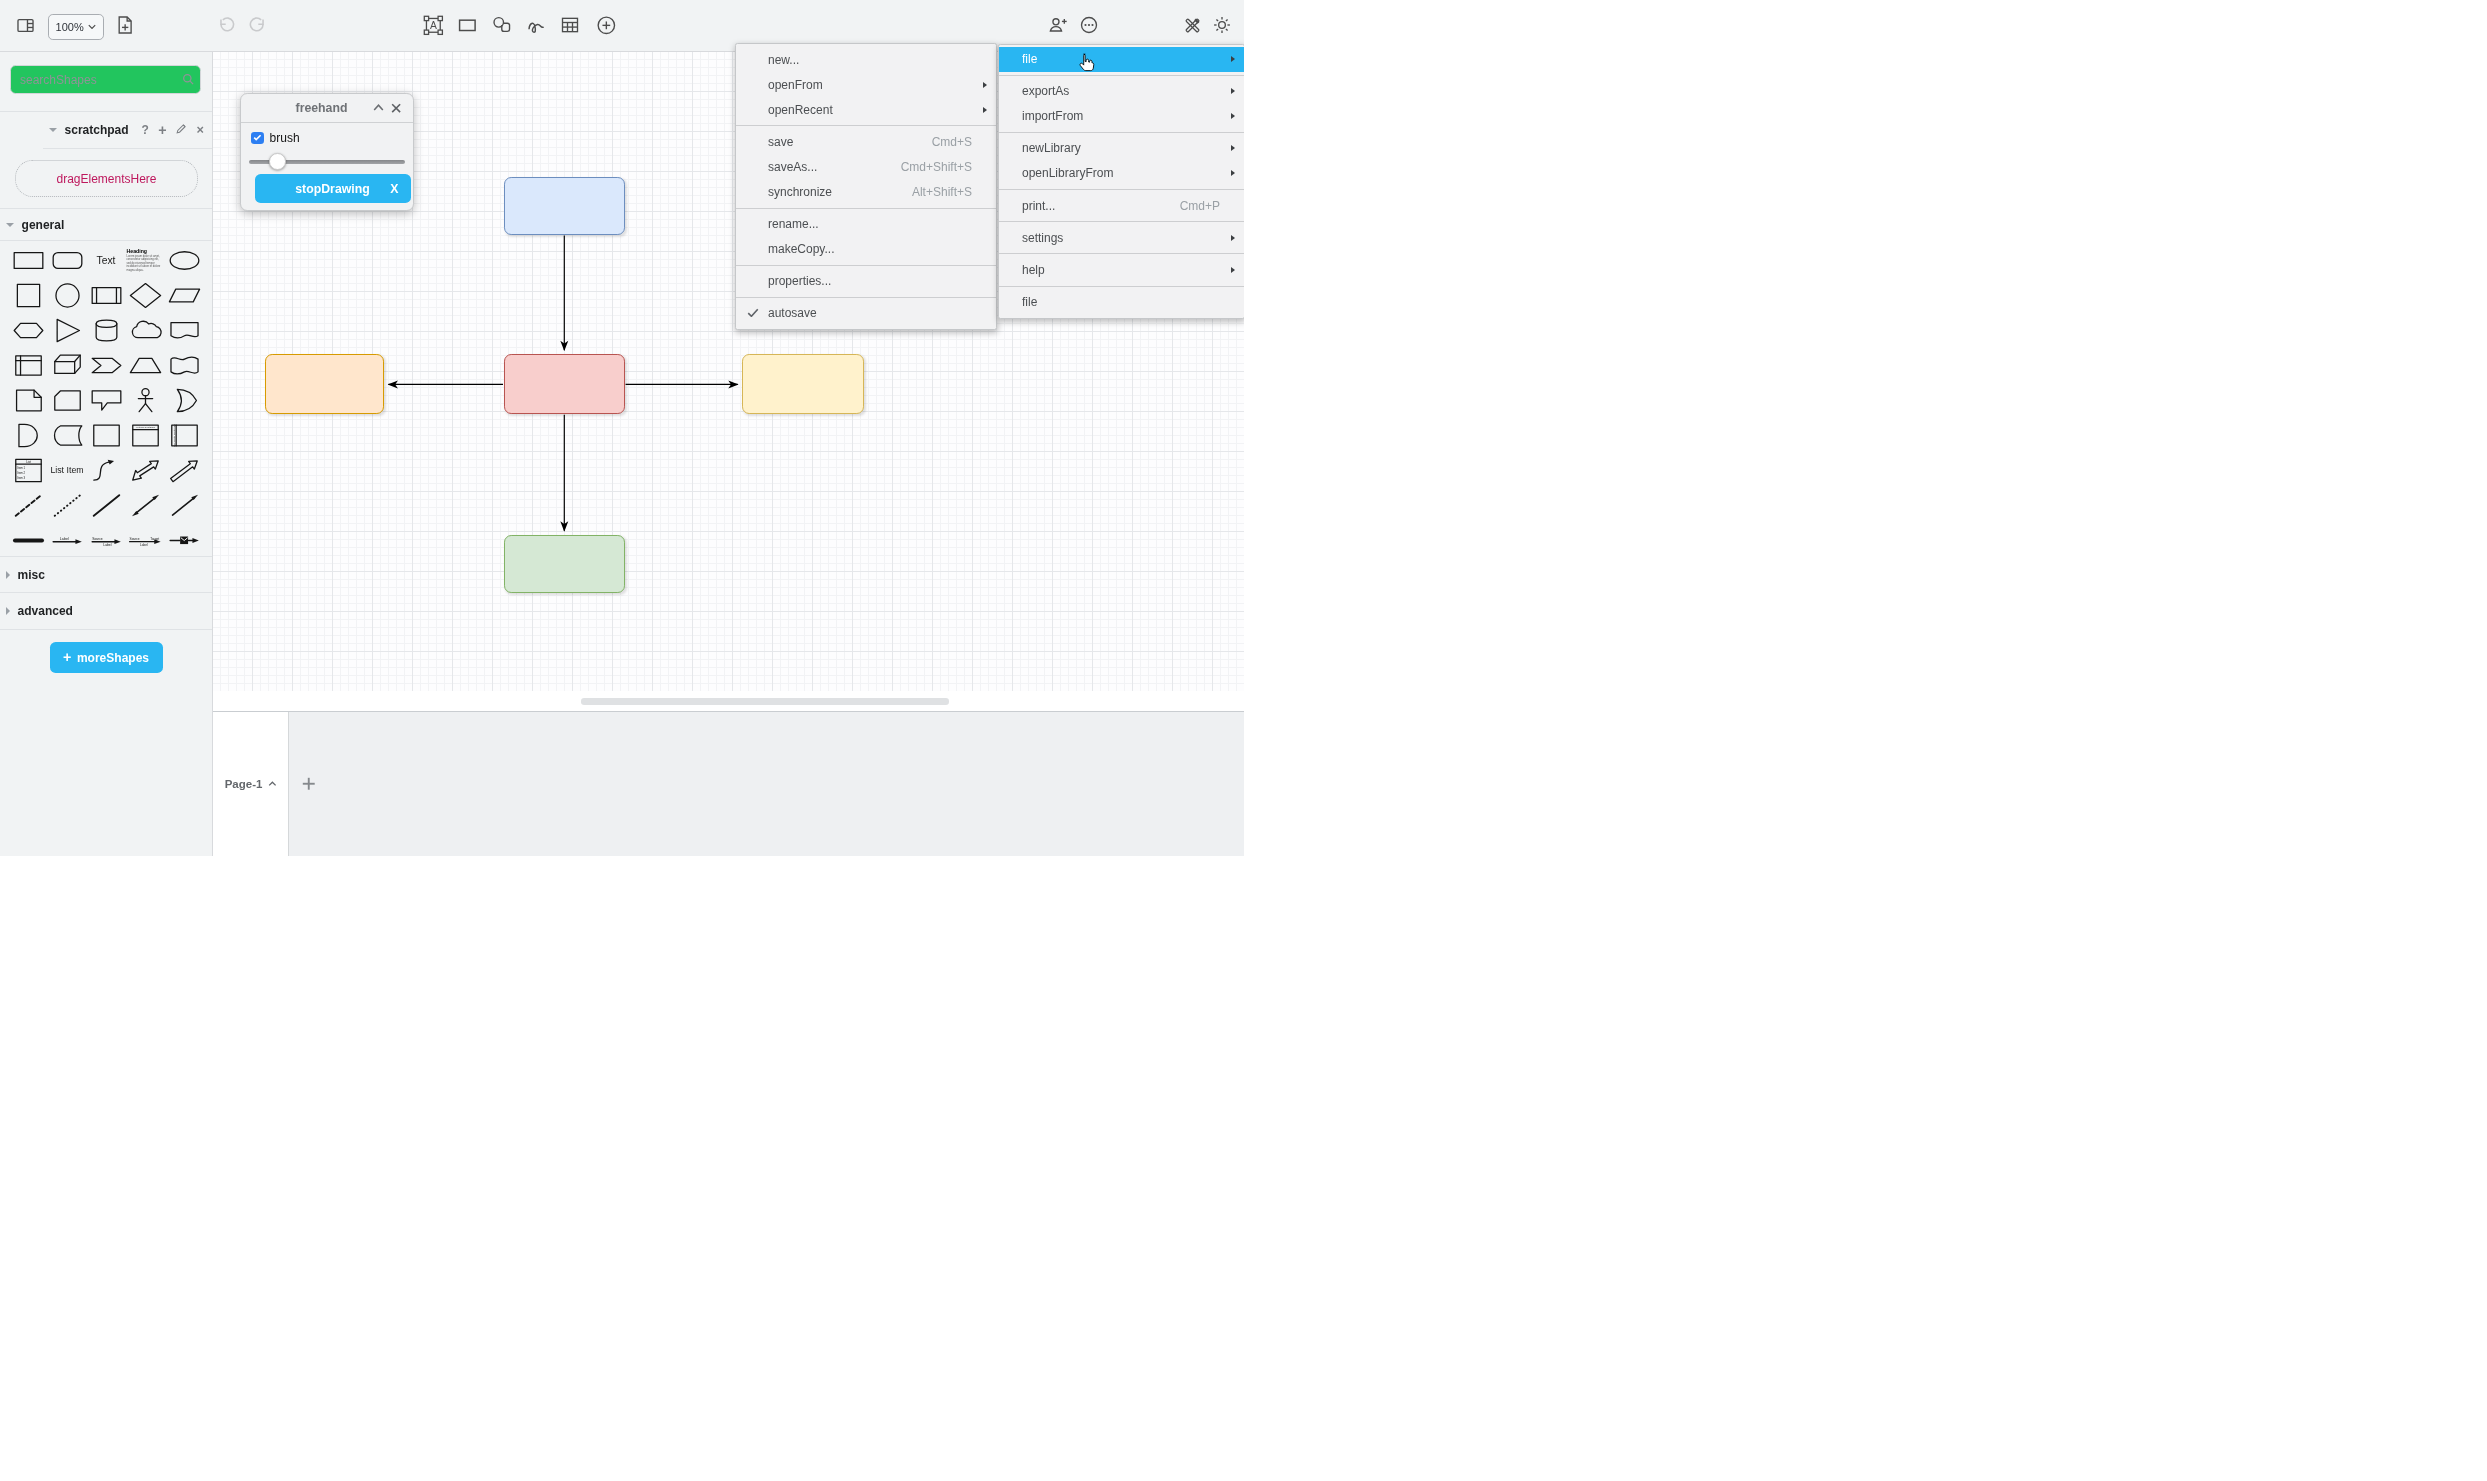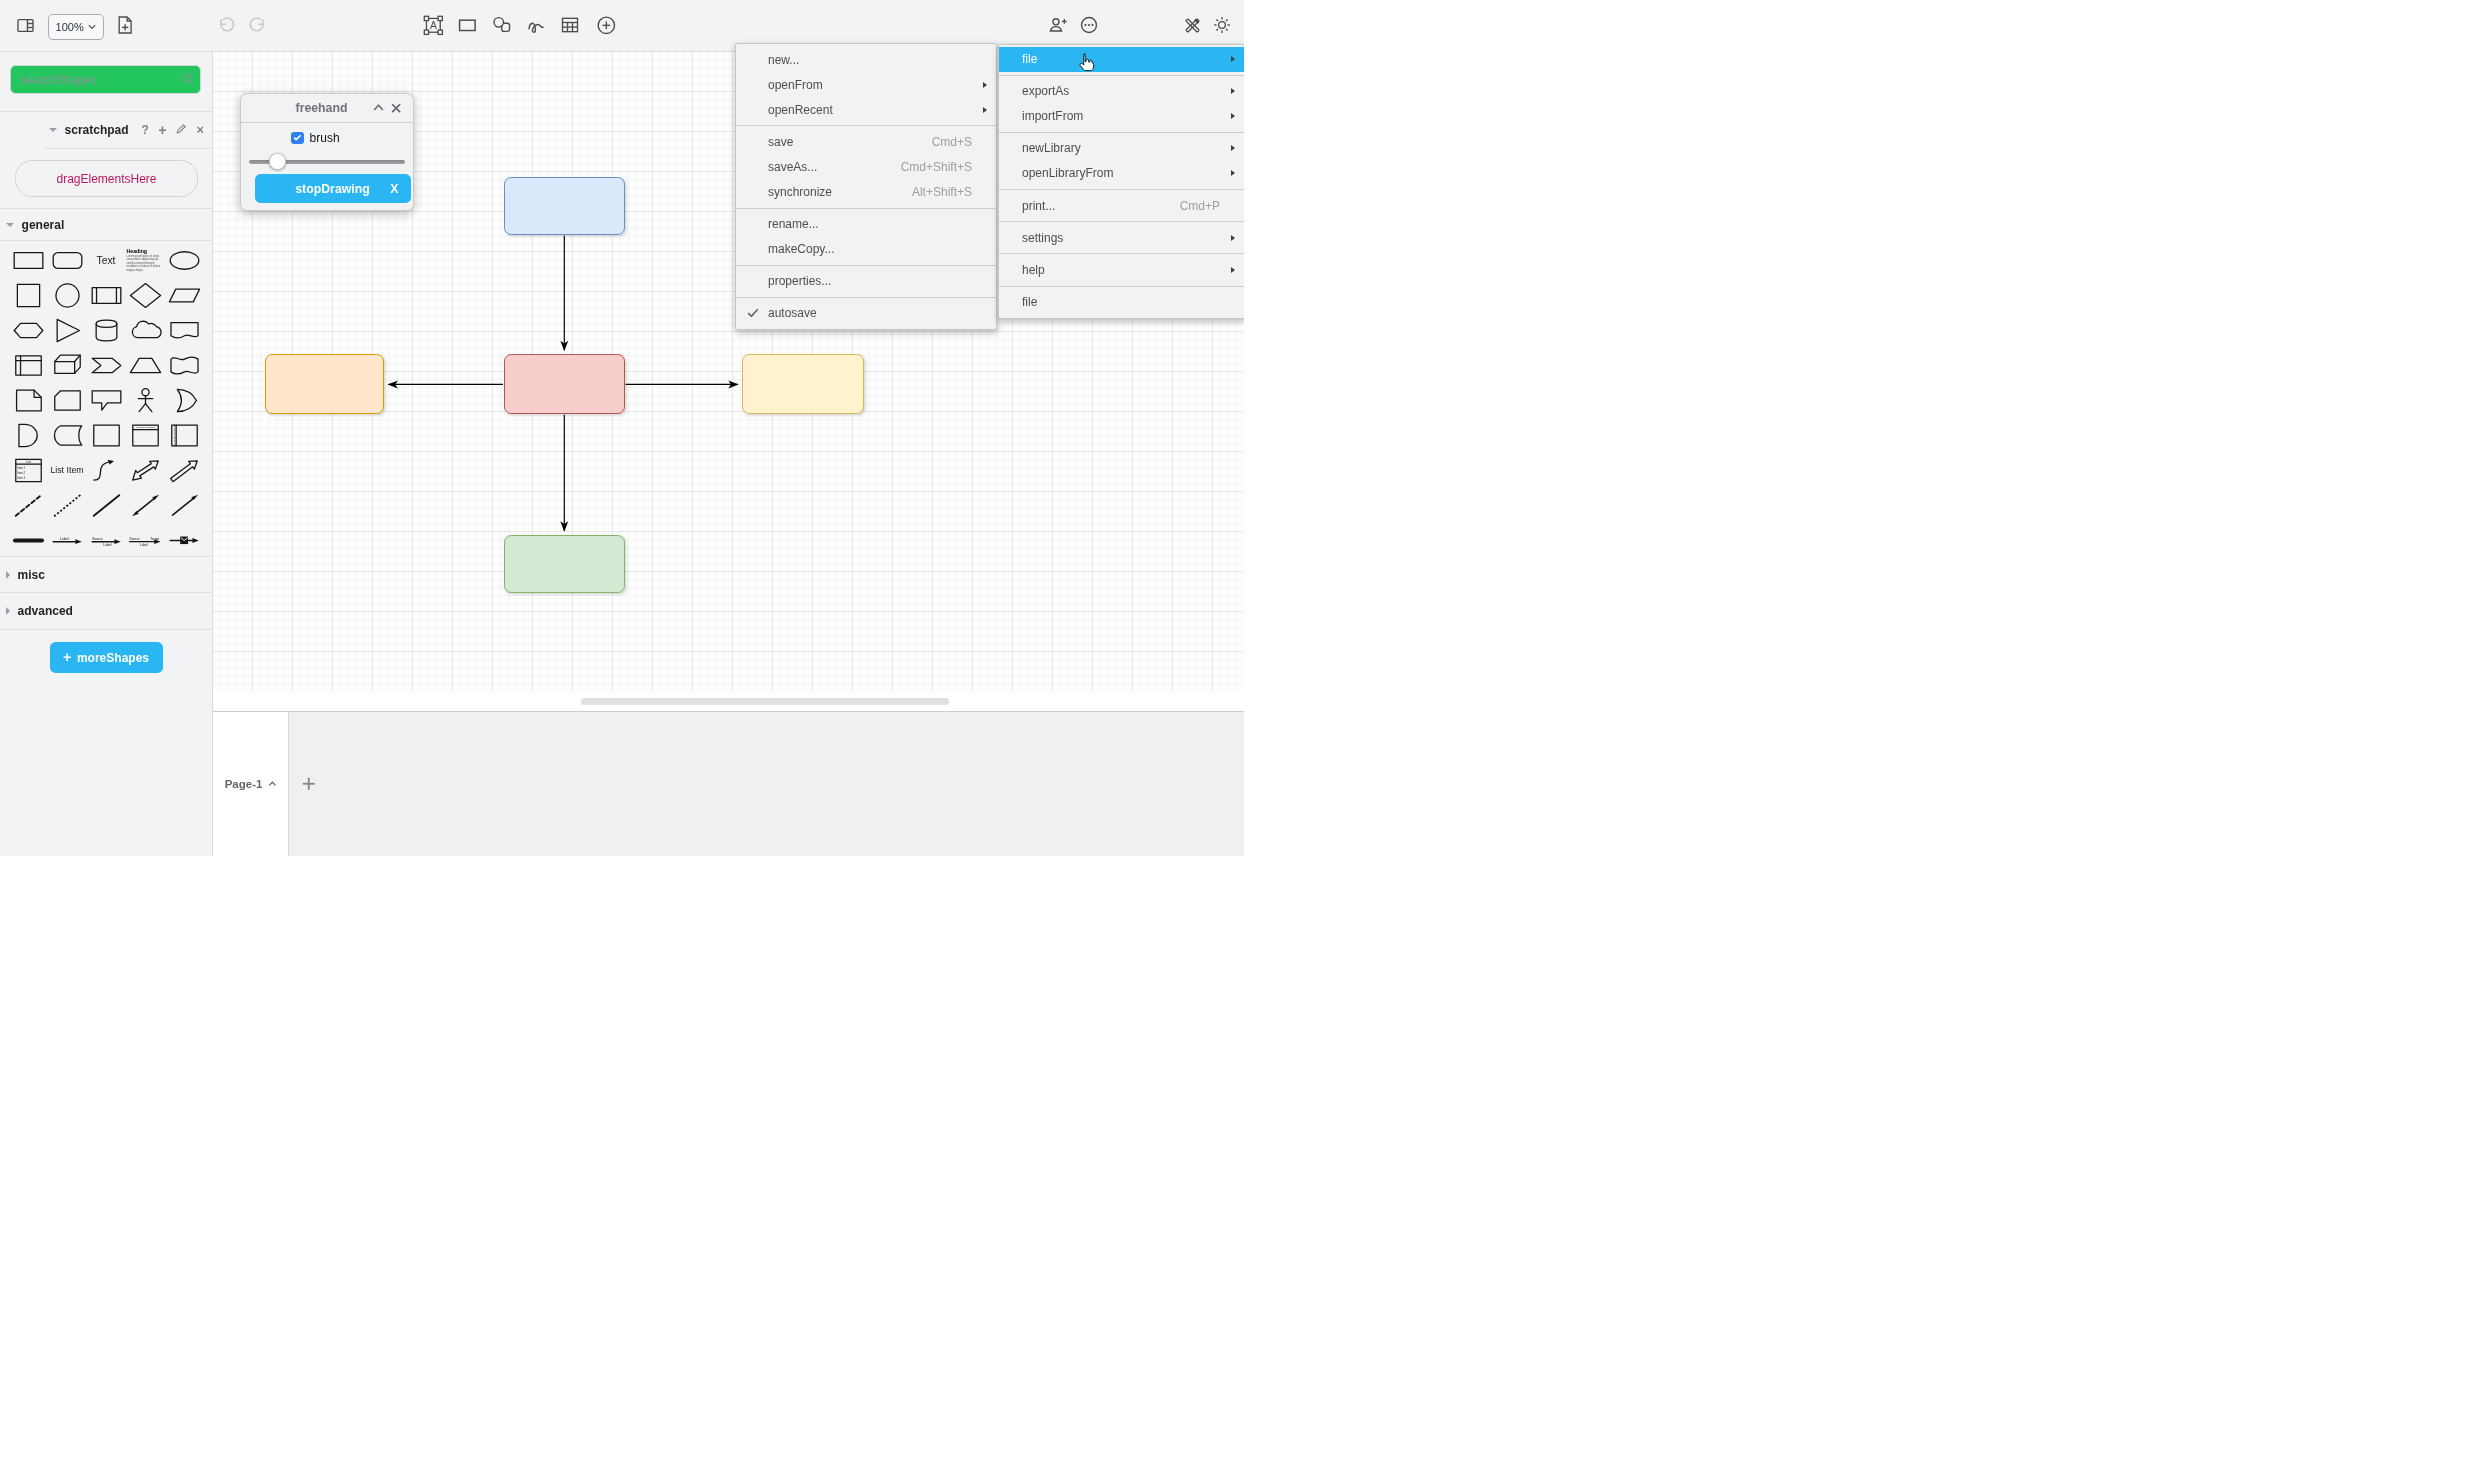--- a/index.html
+++ b/index.html
@@ -51,21 +51,21 @@
   .hscroll{position:absolute;left:369px;top:7.2px;width:368px;height:6.4px;border-radius:3.2px;background:#dfe1e3;}
   .pagebar{position:absolute;left:212px;right:0;top:711px;bottom:0;background:#eef0f2;border-top:0.8px solid #c9cdd1;z-index:3;}
   .pagetab{position:absolute;left:0;top:0;bottom:0;width:77px;background:#fff;border-right:0.8px solid #d5d8da;display:flex;align-items:center;padding-left:12.7px;gap:5.6px;box-sizing:border-box;font-size:11.5px;font-weight:700;color:#63676b;}
   .pageplus{position:absolute;left:80px;top:0;bottom:0;width:33px;display:flex;align-items:center;justify-content:center;}
 
   
   .fh-dialog{position:absolute;left:240px;top:93px;width:174px;height:118px;background:#f1f2f3;border:0.8px solid #c8cacc;border-radius:7.2px;box-shadow:0 2.4px 9.5px rgba(0,0,0,0.25);z-index:10;box-sizing:border-box;}
   .fh-title{height:28px;display:flex;align-items:center;border-bottom:0.8px solid #cfd1d3;padding:0 8px 0 32px;}
   .fh-title .t{flex:1;text-align:center;font-size:12.3px;font-weight:700;color:#6f7276;}
   .fh-btn{width:17.5px;height:17.5px;display:flex;align-items:center;justify-content:center;cursor:pointer;}
-  .fh-brush{position:absolute;left:10.3px;top:37px;display:flex;align-items:center;gap:5.6px;font-size:12px;color:#141414;margin-left:40px;}
+  .fh-brush{position:absolute;left:10.3px;top:37px;display:flex;align-items:center;gap:5.6px;font-size:12px;color:#141414;}
   .chk{width:12.7px;height:12.7px;border-radius:3.2px;background:#2d7ff2;display:flex;align-items:center;justify-content:center;}
   .fh-slider{position:absolute;left:8px;right:8px;top:59px;height:17.5px;}
   .fh-track{position:absolute;left:0;right:0;top:7.2px;height:4px;border-radius:2.4px;background:linear-gradient(#85878a,#a2a4a7);}
   .fh-thumb{position:absolute;top:0;width:16.7px;height:16.7px;border-radius:50%;background:#fff;border:0.8px solid #c9c9c9;box-shadow:0 0.8px 2.4px rgba(0,0,0,0.35);box-sizing:border-box;}
   .fh-stop{position:absolute;left:13.5px;top:80px;width:156px;height:29px;border:none;border-radius:5.6px;background:#29b6f2;color:#fff;font-size:12.3px;font-weight:700;font-family:"Liberation Sans",sans-serif;display:flex;align-items:center;justify-content:center;cursor:pointer;position:absolute;}
   .fh-stop .x{position:absolute;right:12px;font-weight:700;}
 
   
   .menu{position:absolute;background:#f2f2f3;border:0.8px solid #c5c7c9;border-radius:2.4px;box-shadow:0.8px 2.4px 6.4px rgba(0,0,0,0.25);z-index:40;padding:3.2px 0;box-sizing:border-box;}
   .menu1{left:735px;top:43px;width:262px;}

